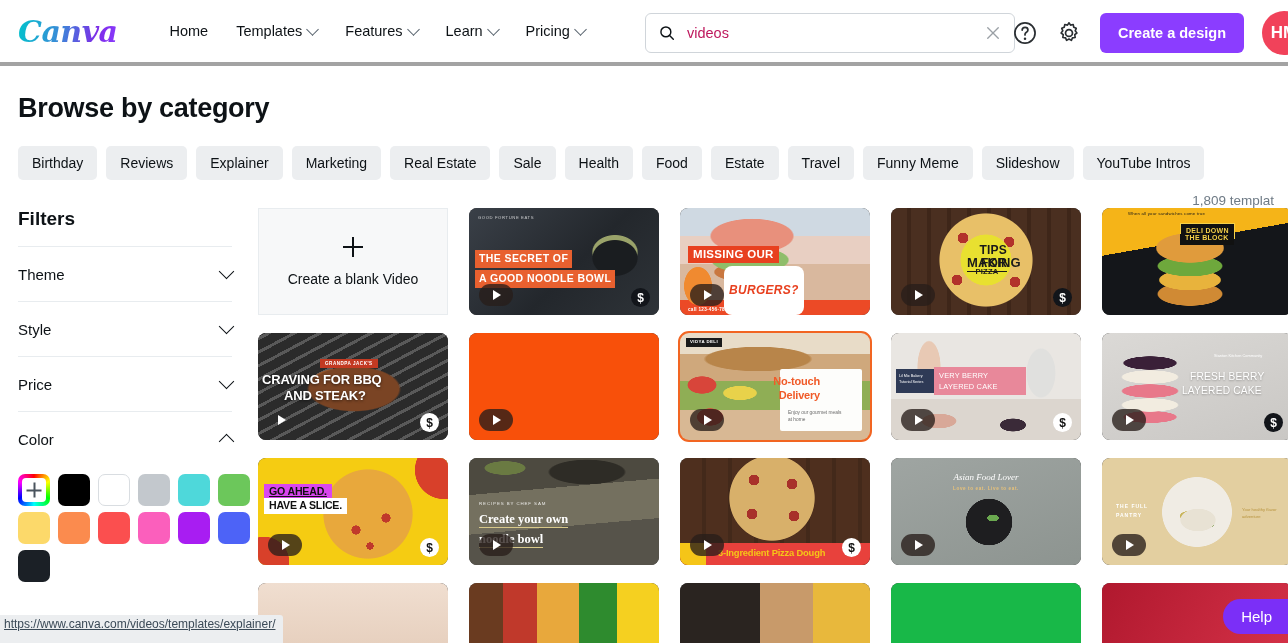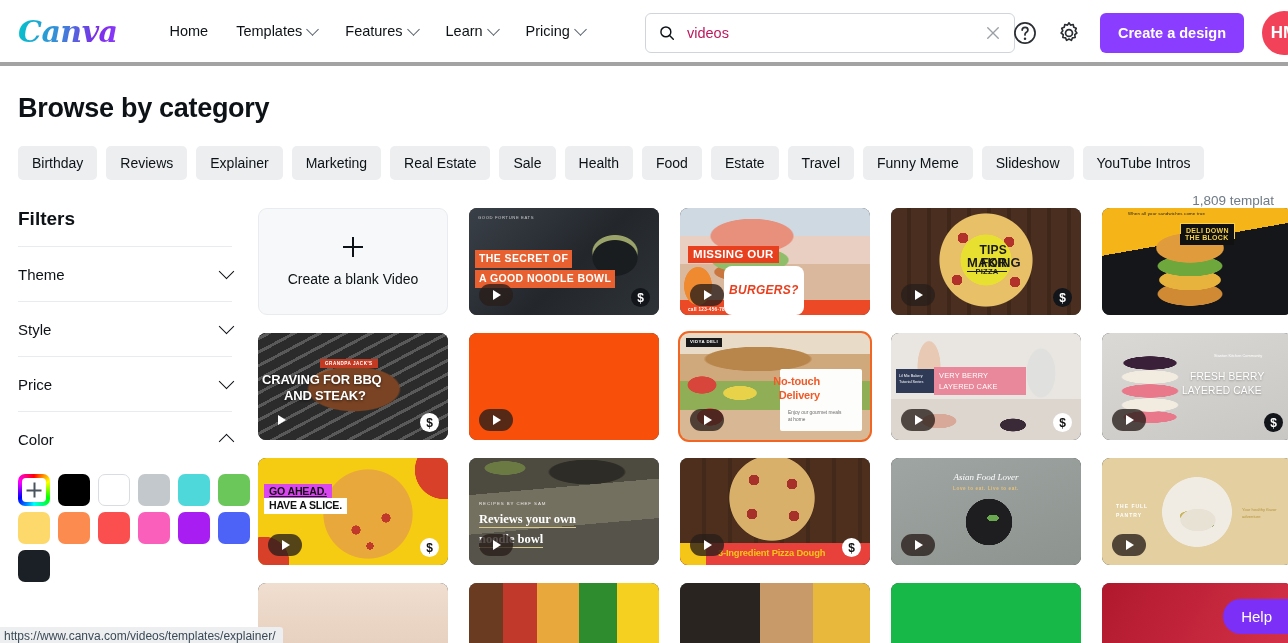--- a/index.html
+++ b/index.html
@@ -161,21 +161,21 @@
     grid-template-columns: repeat(5, 190px);
     gap: 18px 21px;
   }
   .card {
     width: 190px; height: 107px;
     border-radius: 8px; overflow: hidden; position: relative;
     cursor: pointer; background: #333;
   }
   .card.selected { outline: 3px solid #f26522; outline-offset: -1px; border-radius: 9px; }
   .blank-card {
-    width: 190px; height: 107px; border-radius: 9px;
+    width: 190px; height: 107px; border-radius: 0;
     background: #f7f8f9; border: 1px solid #e8ecef;
     display: flex; flex-direction: column; align-items: center; justify-content: center;
     gap: 14px; cursor: pointer;
   }
   .blank-plus { position: relative; width: 20px; height: 20px; }
   .blank-plus::before, .blank-plus::after { content: ""; position: absolute; background: #0d1216; }
   .blank-plus::before { left: 0; top: 9px; width: 20px; height: 2px; }
   .blank-plus::after  { top: 0; left: 9px; height: 20px; width: 2px; }
   .blank-label { font-size: 14px; color: #0d1216; }
 
@@ -214,21 +214,21 @@
     padding: 9px 16px 9px 18px;
     border-radius: 22px 0 0 22px;
     cursor: pointer; z-index: 40;
   }
   .statusbar {
     position: absolute; left: 0; bottom: 0;
     background: #eceef0; color: #3b4a57;
     font-size: 12px; padding: 2px 8px 1px 4px;
     border-top-right-radius: 3px; z-index: 50;
     white-space: nowrap; overflow: hidden;
-    height: 16px; line-height: 14px;
+    height: 28px; line-height: 14px; text-decoration: underline;
   }
   .stage { position: relative; width: 1288px; height: 643px; overflow: hidden; }
 </style>
 </head>
 <body>
 
 <div class="stage">
 
   <div class="header">
     <div class="logo">Canva</div>
@@ -473,21 +473,21 @@
           <div class="c-txt" style="left:6px;top:26px;font-size:10.6px;color:#111;background:#d946ef;padding:2px 5px;letter-spacing:-.2px;text-decoration:underline;">GO AHEAD.</div>
           <div class="c-txt" style="left:6px;top:40px;font-size:10.6px;color:#111;background:#fff;padding:2px 5px;letter-spacing:-.2px;">HAVE A SLICE.</div>
           <div class="play"></div>
           <div class="pro" style="background:#fff;color:#111;">$</div>
         </div>
 
         <div class="card">
           <div class="art" style="background:linear-gradient(175deg,#4d4a40 0 30%,#74705f 30% 62%,#56534a 62% 100%);"></div>
           <div class="art" style="background:radial-gradient(ellipse 56px 18px at 118px 14px,#2e2c26 0 66%,transparent 70%),radial-gradient(ellipse 30px 10px at 36px 10px,#6a7a42 0 66%,transparent 70%);"></div>
           <div class="c-txt" style="left:10px;top:44px;font-size:4.4px;letter-spacing:.9px;opacity:.85;font-weight:400;">RECIPES BY CHEF SAM</div>
-          <div class="c-txt" style="left:10px;top:54px;font-size:12.5px;font-family:'Liberation Serif',serif;border-bottom:1px solid #d8c98a;padding-bottom:1px;">Reviews your own</div>
+          <div class="c-txt" style="left:10px;top:54px;font-size:12.5px;font-family:'Liberation Serif',serif;border-bottom:1px solid #d8c98a;padding-bottom:1px;">Create your own</div>
           <div class="c-txt" style="left:10px;top:74px;font-size:12.5px;font-family:'Liberation Serif',serif;border-bottom:1px solid #d8c98a;padding-bottom:1px;">noodle bowl</div>
           <div class="play"></div>
         </div>
 
         <div class="card">
           <div class="art" style="background:repeating-linear-gradient(90deg,#4e2f1e 0 22px,#43291a 22px 26px);"></div>
           <div class="art" style="background:radial-gradient(circle 44px at 92px 40px,#d8b06a 0 96%,transparent 98%),radial-gradient(circle 38px at 92px 40px,#e09a48 0 96%,transparent 98%);"></div>
           <div class="art" style="background:radial-gradient(circle 6px at 74px 22px,#a8302a 0 90%,transparent 92%),radial-gradient(circle 6px at 112px 26px,#a8302a 0 90%,transparent 92%),radial-gradient(circle 6px at 72px 56px,#a8302a 0 90%,transparent 92%),radial-gradient(circle 6px at 114px 58px,#a8302a 0 90%,transparent 92%);"></div>
           <div class="art" style="top:auto;bottom:0;height:22px;background:#e8413c;"></div>
           <div class="art" style="top:auto;bottom:0;left:0;width:26px;height:22px;background:#f5c518;"></div>

